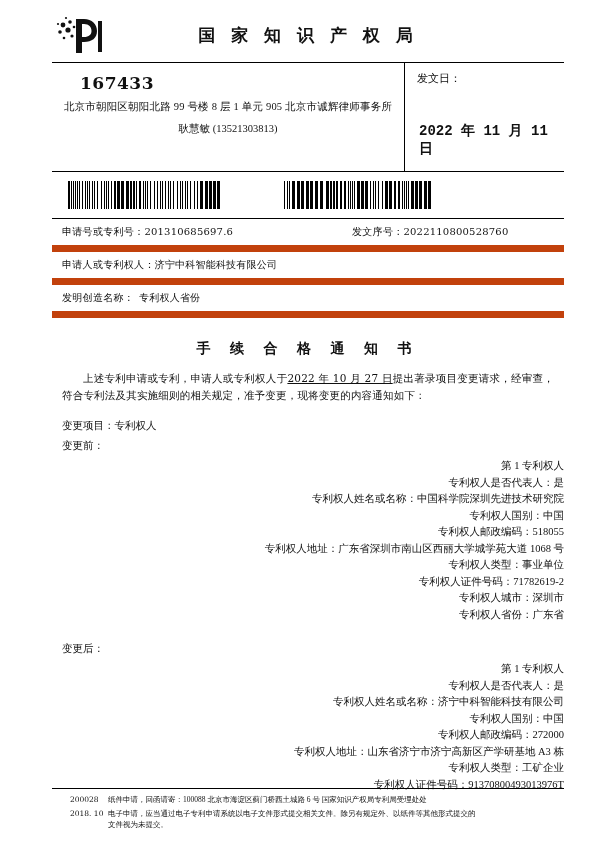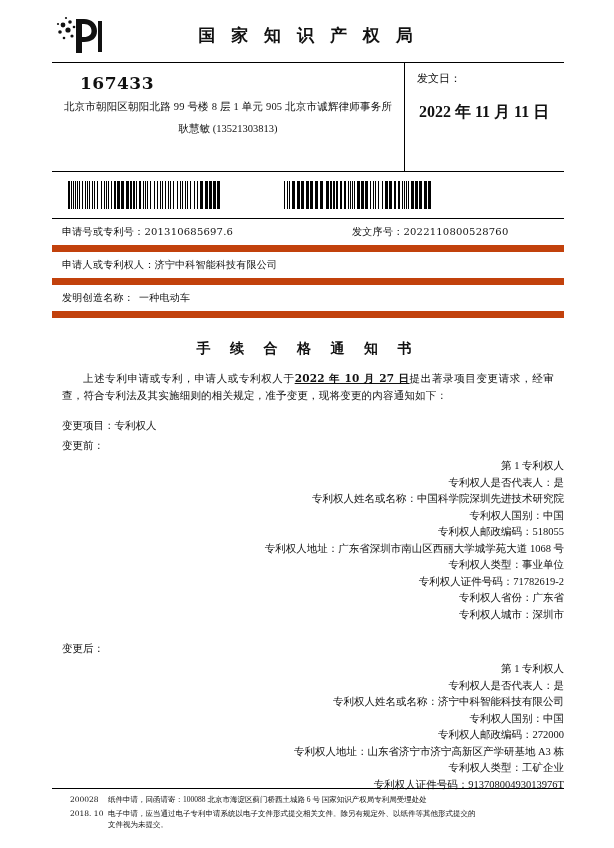--- a/index.html
+++ b/index.html
@@ -91,25 +91,25 @@
     width: 160px;
     height: 108px;
     border-left: 1px solid #000;
     box-sizing: border-box;
     padding: 8px 0 0 12px;
   }
   .issue-label {
     font-size: 11px;
   }
   .issue-date {
-    font-size: 16px;
+    font-size: 14px;
     font-weight: bold;
-    margin-top: 16px;
+    margin-top: 36px;
     padding-left: 2px;
-    font-family: Liberation Serif, serif;
+    font-family: Liberation Mono, monospace;
   }
   
   .barcode-band {
     position: relative;
     height: 46px;
     border-bottom: 1px solid #000;
   }
   .barcode {
     position: absolute;
     top: 9px;
@@ -158,21 +158,21 @@
     margin: 22px 0 6px 0;
   }
   .para {
     font-size: 10.5px;
     line-height: 17px;
     text-indent: 21px;
     margin: 12px 10px 0 10px;
     text-align: justify;
     letter-spacing: 0.2px;
   }
-  .u { text-decoration: underline; font-weight: bold; }
+  .u { text-decoration: underline; }
   .num { font-family: "DejaVu Serif", "Liberation Serif", serif; }
   .section {
     font-size: 10.5px;
     line-height: 16px;
     margin: 14px 10px 0 10px;
   }
   .indent1 { margin-left: 10px; }
   .indent2 { margin-left: 46px; }
   .indent3 { margin-left: 58px; }
   .blockgap { margin-top: 18px; }
@@ -261,21 +261,21 @@
     </div>
 
     <div class="inforow">
       <div class="cell c1">
         <span class="lbl">申请人或专利权人：</span><span class="val">济宁中科智能科技有限公司</span>
       </div>
     </div>
 
     <div class="inforow">
       <div class="cell c1">
-        <span class="lbl">发明创造名称：</span>&nbsp;&nbsp;<span class="val">一种电动车</span>
+        <span class="lbl">发明创造名称：</span>&nbsp;&nbsp;<span class="val">专利权人省份</span>
       </div>
     </div>
 
     <div class="body-area">
 
       <div class="doc-title">手 续 合 格 通 知 书</div>
 
       <div class="para">
         <span>上述专利申请或专利，申请人或专利权人于</span><span class="u num">2022 年 10 月 27 日</span><span>提出著录项目变更请求，经审查，符合专利法及其实施细则的相关规定，准予变更，现将变更的内容通知如下：</span>
       </div>
@@ -287,22 +287,22 @@
       <div class="indent2" style="margin-top:4px;">
         <div class="line">第 1 专利权人</div>
         <div class="indent3" style="margin-left:12px;">
           <div class="line">专利权人是否代表人：是</div>
           <div class="line">专利权人姓名或名称：中国科学院深圳先进技术研究院</div>
           <div class="line">专利权人国别：中国</div>
           <div class="line">专利权人邮政编码：518055</div>
           <div class="line">专利权人地址：广东省深圳市南山区西丽大学城学苑大道 1068 号</div>
           <div class="line">专利权人类型：事业单位</div>
           <div class="line">专利权人证件号码：71782619-2</div>
+          <div class="line">专利权人城市：深圳市</div>
           <div class="line">专利权人省份：广东省</div>
-          <div class="line">专利权人城市：深圳市</div>
         </div>
       </div>
 
       <div class="section indent1 blockgap">变更后：</div>
 
       <div class="indent2" style="margin-top:4px;">
         <div class="line">第 1 专利权人</div>
         <div class="indent3" style="margin-left:12px;">
           <div class="line">专利权人是否代表人：是</div>
           <div class="line">专利权人姓名或名称：济宁中科智能科技有限公司</div>

